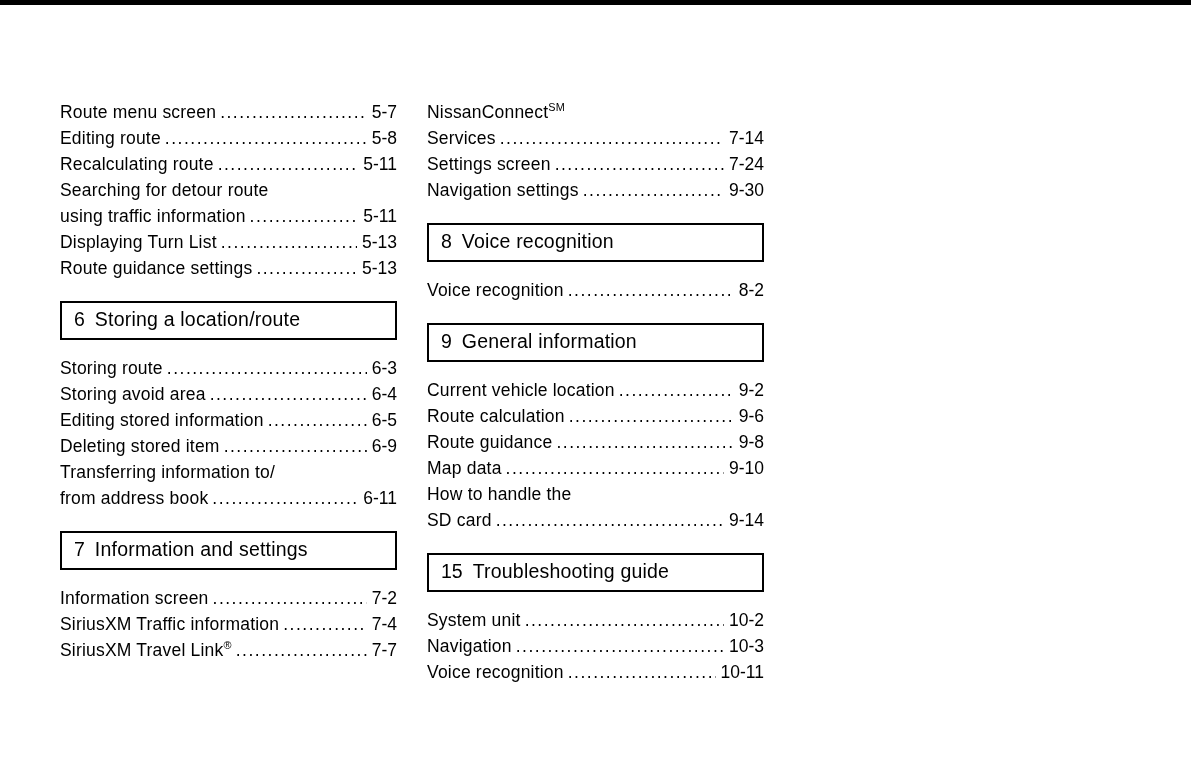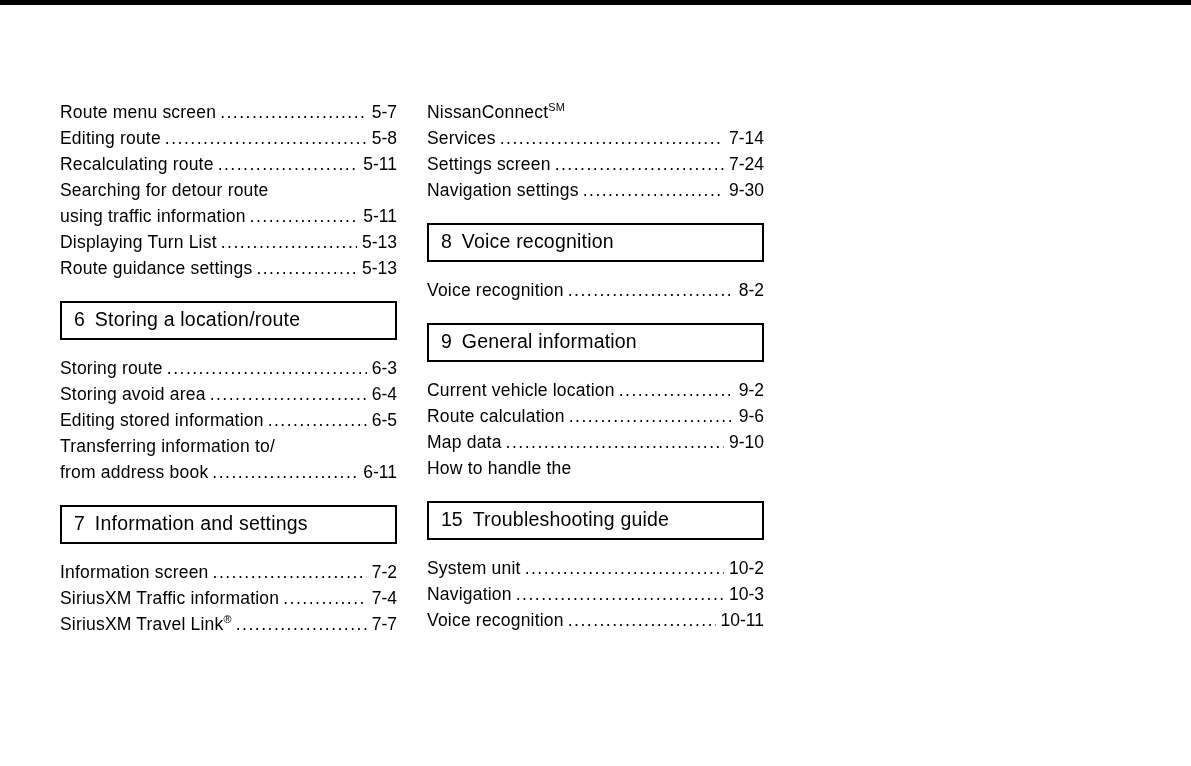--- a/index.html
+++ b/index.html
@@ -121,20 +121,25 @@
           <div class="toc-row">
             <span class="toc-label">Storing avoid area</span>
             <span class="toc-dots"></span>
             <span class="toc-page">6-4</span>
           </div>
           <div class="toc-row">
             <span class="toc-label">Editing stored information</span>
             <span class="toc-dots"></span>
             <span class="toc-page">6-5</span>
           </div>
+          <div class="toc-row">
+            <span class="toc-label">Deleting stored item</span>
+            <span class="toc-dots"></span>
+            <span class="toc-page">6-9</span>
+          </div>
           <div class="toc-line"><span class="toc-label">Transferring information to/</span></div>
           <div class="toc-row">
             <span class="toc-label">from address book</span>
             <span class="toc-dots"></span>
             <span class="toc-page">6-11</span>
           </div>
         </div>
         <div class="section-box">
           <span class="section-number">7</span>
           <span class="section-title">Information and settings</span>
@@ -196,25 +201,35 @@
             <span class="toc-label">Current vehicle location</span>
             <span class="toc-dots"></span>
             <span class="toc-page">9-2</span>
           </div>
           <div class="toc-row">
             <span class="toc-label">Route calculation</span>
             <span class="toc-dots"></span>
             <span class="toc-page">9-6</span>
           </div>
           <div class="toc-row">
+            <span class="toc-label">Route guidance</span>
+            <span class="toc-dots"></span>
+            <span class="toc-page">9-8</span>
+          </div>
+          <div class="toc-row">
             <span class="toc-label">Map data</span>
             <span class="toc-dots"></span>
             <span class="toc-page">9-10</span>
           </div>
           <div class="toc-line"><span class="toc-label">How to handle the</span></div>
+          <div class="toc-row">
+            <span class="toc-label">SD card</span>
+            <span class="toc-dots"></span>
+            <span class="toc-page">9-14</span>
+          </div>
         </div>
         <div class="section-box">
           <span class="section-number">15</span>
           <span class="section-title">Troubleshooting guide</span>
         </div>
         <div class="entries">
           <div class="toc-row">
             <span class="toc-label">System unit</span>
             <span class="toc-dots"></span>
             <span class="toc-page">10-2</span>

